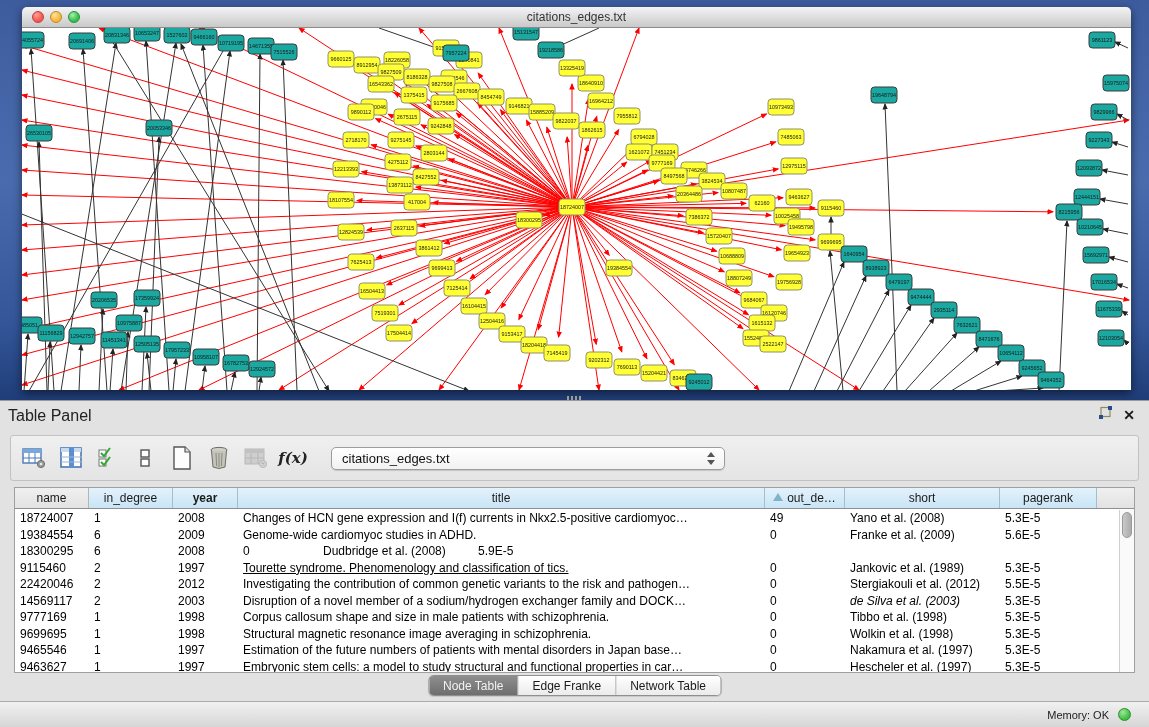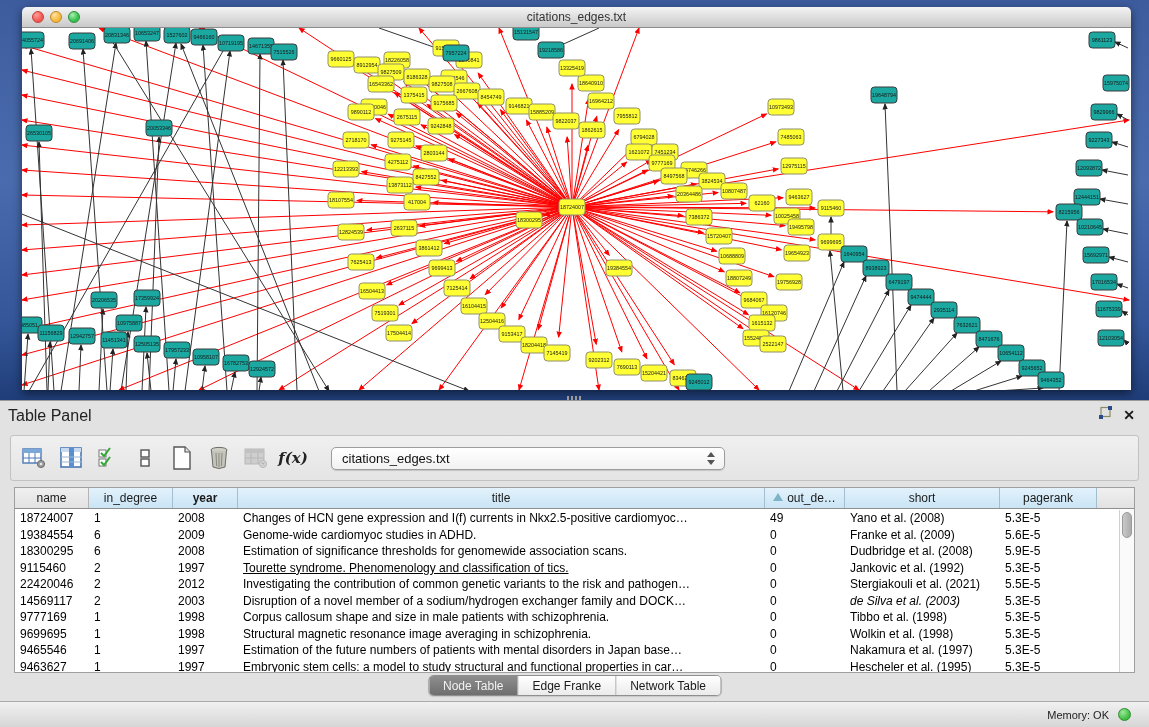--- a/index.html
+++ b/index.html
@@ -981,41 +981,40 @@
           <div class="td" style="width: 65px;">2009</div>
           <div class="td" style="width: 527px;">Genome-wide cardiomyoc studies in ADHD.</div>
           <div class="td" style="width: 80px;">0</div>
           <div class="td" style="width: 155px;">Franke et al. (2009)</div>
           <div class="td" style="width: 97px;">5.6E-5</div>
         </div>
         <div class="tr">
           <div class="td" style="width: 74px;">18300295</div>
           <div class="td" style="width: 84px;">6</div>
           <div class="td" style="width: 65px;">2008</div>
-          <div class="td" style="width: 527px;">Estimation of significance thresholds for genomewide association scans.</div>
           <div class="td" style="width: 80px;">0</div>
           <div class="td" style="width: 155px;">Dudbridge et al. (2008)</div>
           <div class="td" style="width: 97px;">5.9E-5</div>
         </div>
         <div class="tr">
           <div class="td" style="width: 74px;">9115460</div>
           <div class="td" style="width: 84px;">2</div>
           <div class="td" style="width: 65px;">1997</div>
           <div class="td" style="width: 527px; text-decoration: underline;">Tourette syndrome. Phenomenology and classification of tics.</div>
           <div class="td" style="width: 80px;">0</div>
-          <div class="td" style="width: 155px;">Jankovic et al. (1992)</div>
+          <div class="td" style="width: 155px;">Jankovic et al. (1989)</div>
           <div class="td" style="width: 97px;">5.3E-5</div>
         </div>
         <div class="tr">
           <div class="td" style="width: 74px;">22420046</div>
           <div class="td" style="width: 84px;">2</div>
           <div class="td" style="width: 65px;">2012</div>
           <div class="td" style="width: 527px;">Investigating the contribution of common genetic variants to the risk and pathogen…</div>
           <div class="td" style="width: 80px;">0</div>
-          <div class="td" style="width: 155px;">Stergiakouli et al. (2021)</div>
+          <div class="td" style="width: 155px;">Stergiakouli et al. (2012)</div>
           <div class="td" style="width: 97px;">5.5E-5</div>
         </div>
         <div class="tr">
           <div class="td" style="width: 74px;">14569117</div>
           <div class="td" style="width: 84px;">2</div>
           <div class="td" style="width: 65px;">2003</div>
           <div class="td" style="width: 527px;">Disruption of a novel member of a sodium/hydrogen exchanger family and DOCK…</div>
           <div class="td" style="width: 80px;">0</div>
           <div class="td" style="width: 155px; font-style: italic;">de Silva et al. (2003)</div>
           <div class="td" style="width: 97px;">5.3E-5</div>
@@ -1046,21 +1045,21 @@
           <div class="td" style="width: 80px;">0</div>
           <div class="td" style="width: 155px;">Nakamura et al. (1997)</div>
           <div class="td" style="width: 97px;">5.3E-5</div>
         </div>
         <div class="tr">
           <div class="td" style="width: 74px;">9463627</div>
           <div class="td" style="width: 84px;">1</div>
           <div class="td" style="width: 65px;">1997</div>
           <div class="td" style="width: 527px;">Embryonic stem cells: a model to study structural and functional properties in car…</div>
           <div class="td" style="width: 80px;">0</div>
-          <div class="td" style="width: 155px;">Hescheler et al. (1995)</div>
+          <div class="td" style="width: 155px;">Hescheler et al. (1997)</div>
           <div class="td" style="width: 97px;">5.3E-5</div>
         </div>
       </div>
     <div class="vscroll">
       <div class="vthumb"></div>
     </div>
   </div>
 
   <div class="seg-tabs" id="segtabs">
       <div class="seg selected">Node Table</div>

